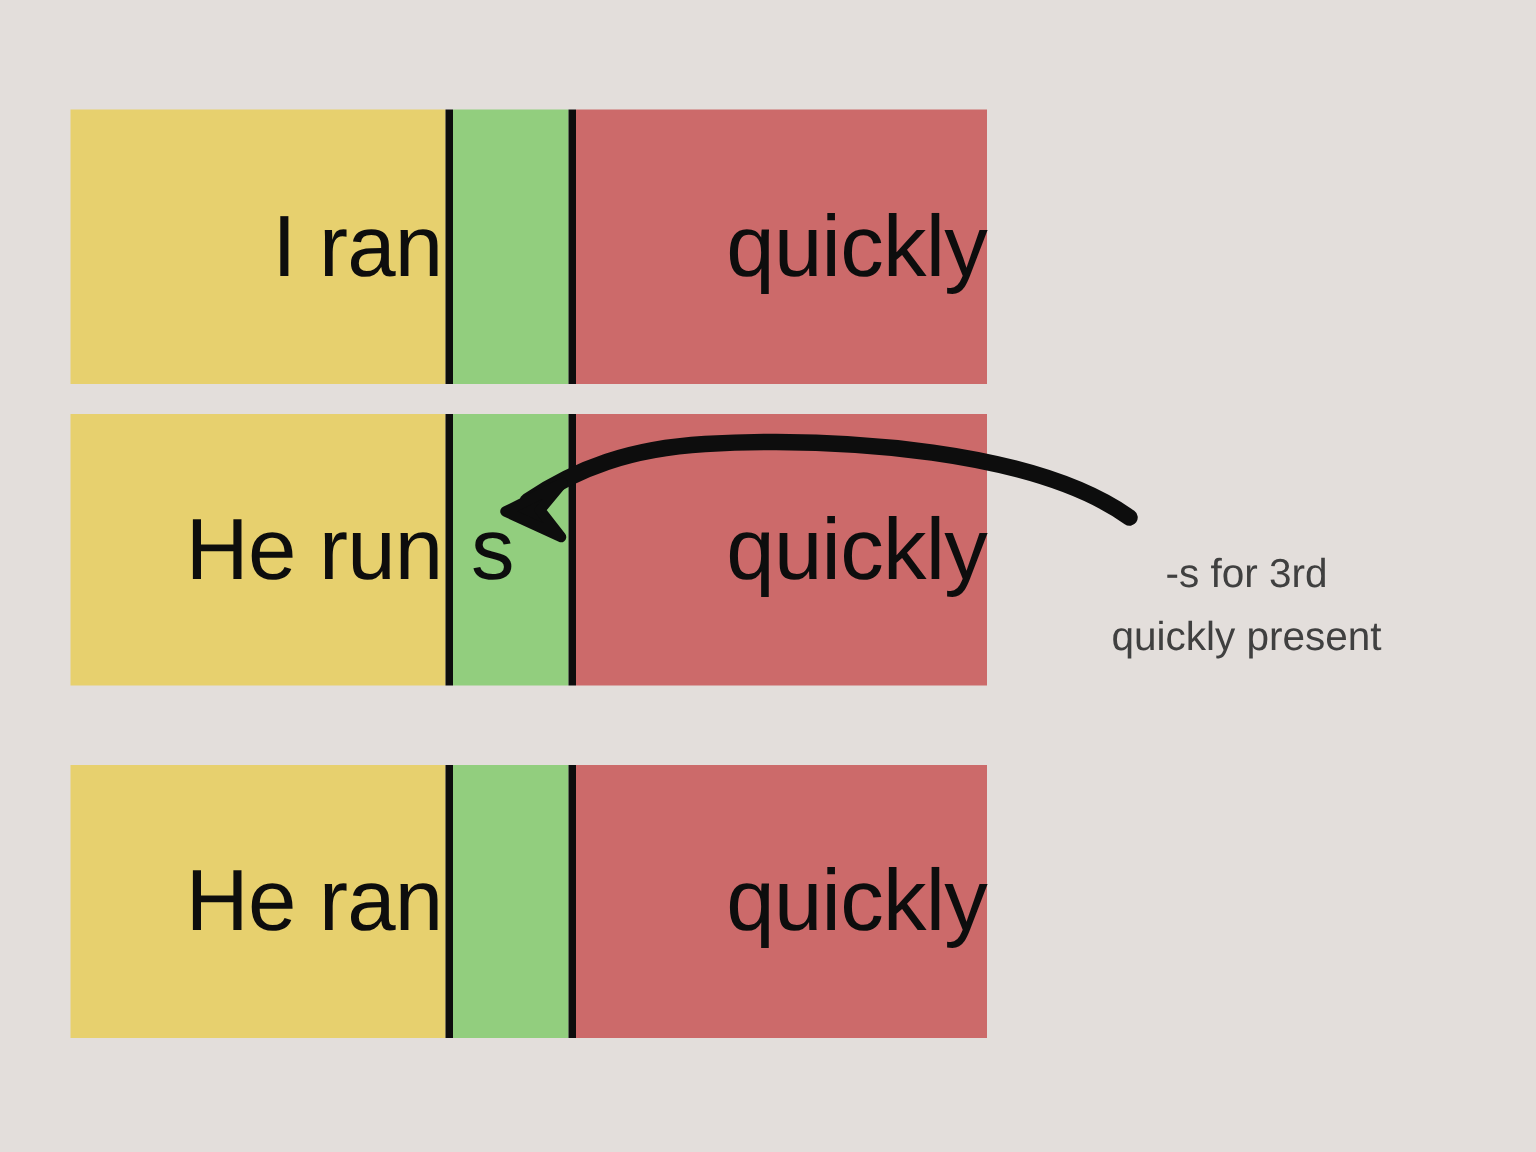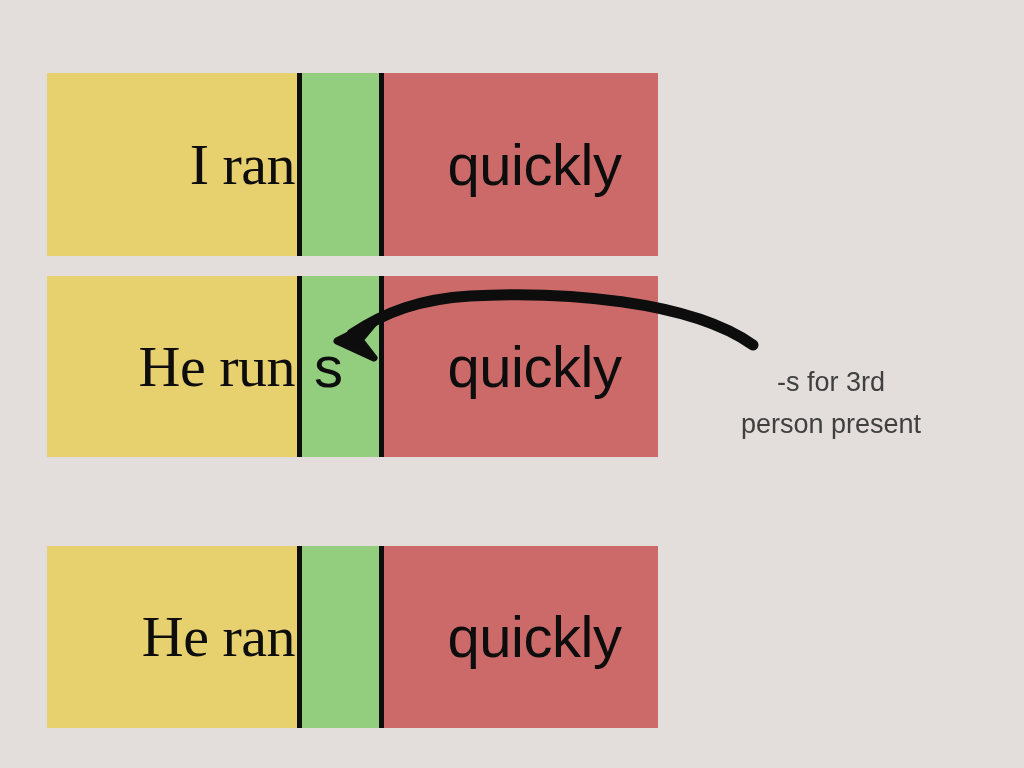--- a/index.html
+++ b/index.html
@@ -37,43 +37,42 @@
     line-height: 1;
     font-weight: 400;
     letter-spacing: -0.5px;
     white-space: pre;
   }
   .cell.subject {
     width: 250px;
     background: #e7d06e;
     justify-content: flex-end;
     padding-right: 2px;
-    font-family: Liberation Serif, serif;
   }
   .cell.affix {
     width: 77px;
     background: #92ce7e;
     justify-content: flex-start;
     padding-left: 12px;
   }
   .cell.adverb {
     width: 274px;
     background: #cc6a6a;
-    justify-content: center;
+    justify-content: flex-end;
     padding-left: 27px;
   }
   .divider {
     width: 5px;
     background: #0d0d0d;
     flex: 0 0 5px;
   }
 
   .row-1 { top: 73px;  height: 183px; }
   .row-2 { top: 276px; height: 181px; }
-  .row-3 { top: 510px; height: 182px; margin-top: 36px; }
+  .row-3 { top: 510px; height: 182px; }
 
   
   #arrow-layer {
     position: absolute;
     left: 0;
     top: 0;
     width: 1024px;
     height: 768px;
     pointer-events: none;
   }
@@ -139,16 +138,16 @@
     </div>
   </div>
 
   <svg id="arrow-layer" viewBox="0 0 1024 768">
     <path d="M 753 345 C 690 300 560 291 470 296 C 420 299 385 312 352 334" fill="none" stroke="#0d0d0d" stroke-width="11" stroke-linecap="round"></path>
     <path d="M 337 341 L 375 322 L 360 340 L 374 358 Z" fill="#0d0d0d" stroke="#0d0d0d" stroke-width="7" stroke-linejoin="round"></path>
   </svg>
 
   <div class="annotation">
     <span class="line">-s for 3rd</span>
-    <span class="line">person present</span>
+    <span class="line">quickly present</span>
   </div>
 
 </div>
 
 </body></html>

